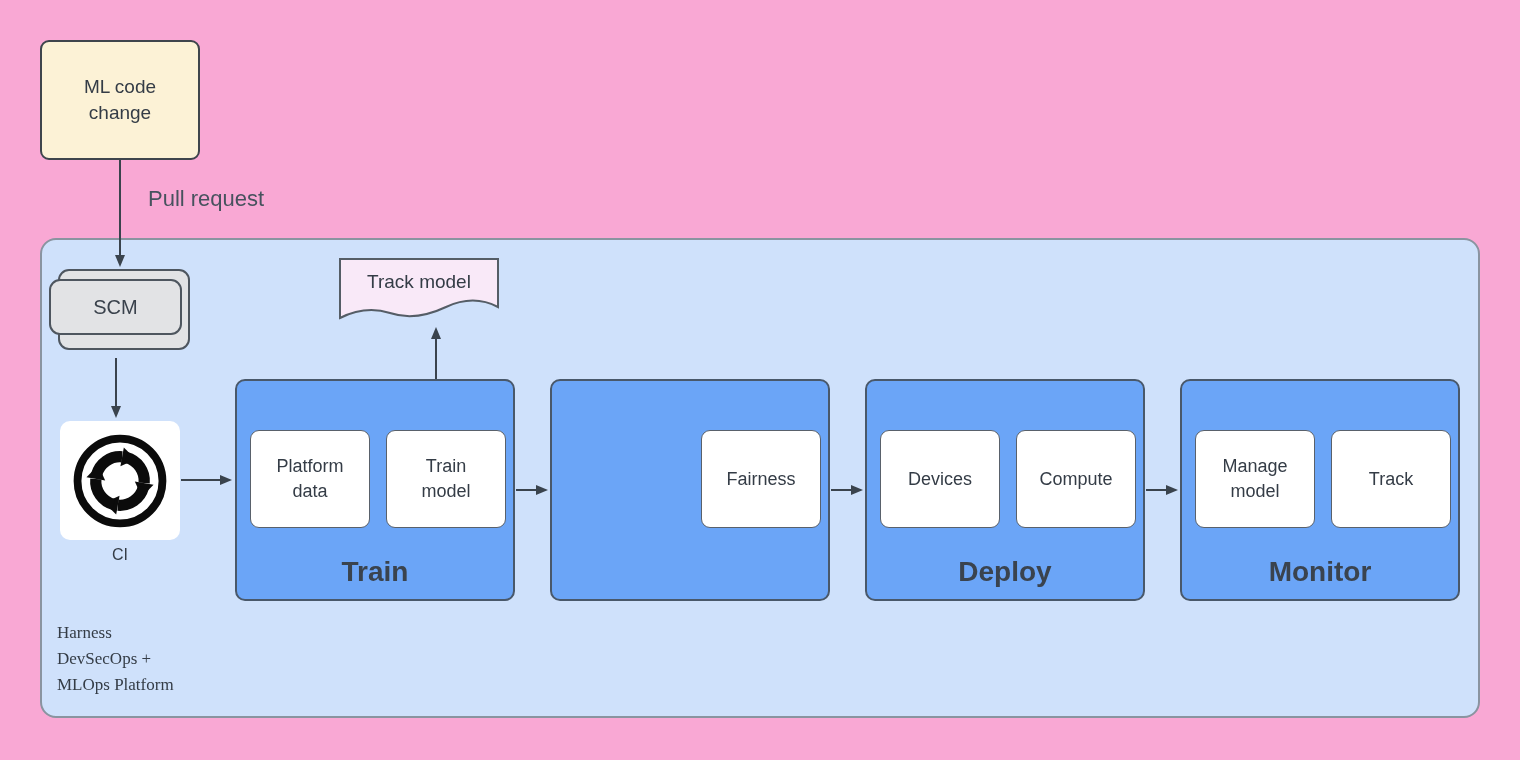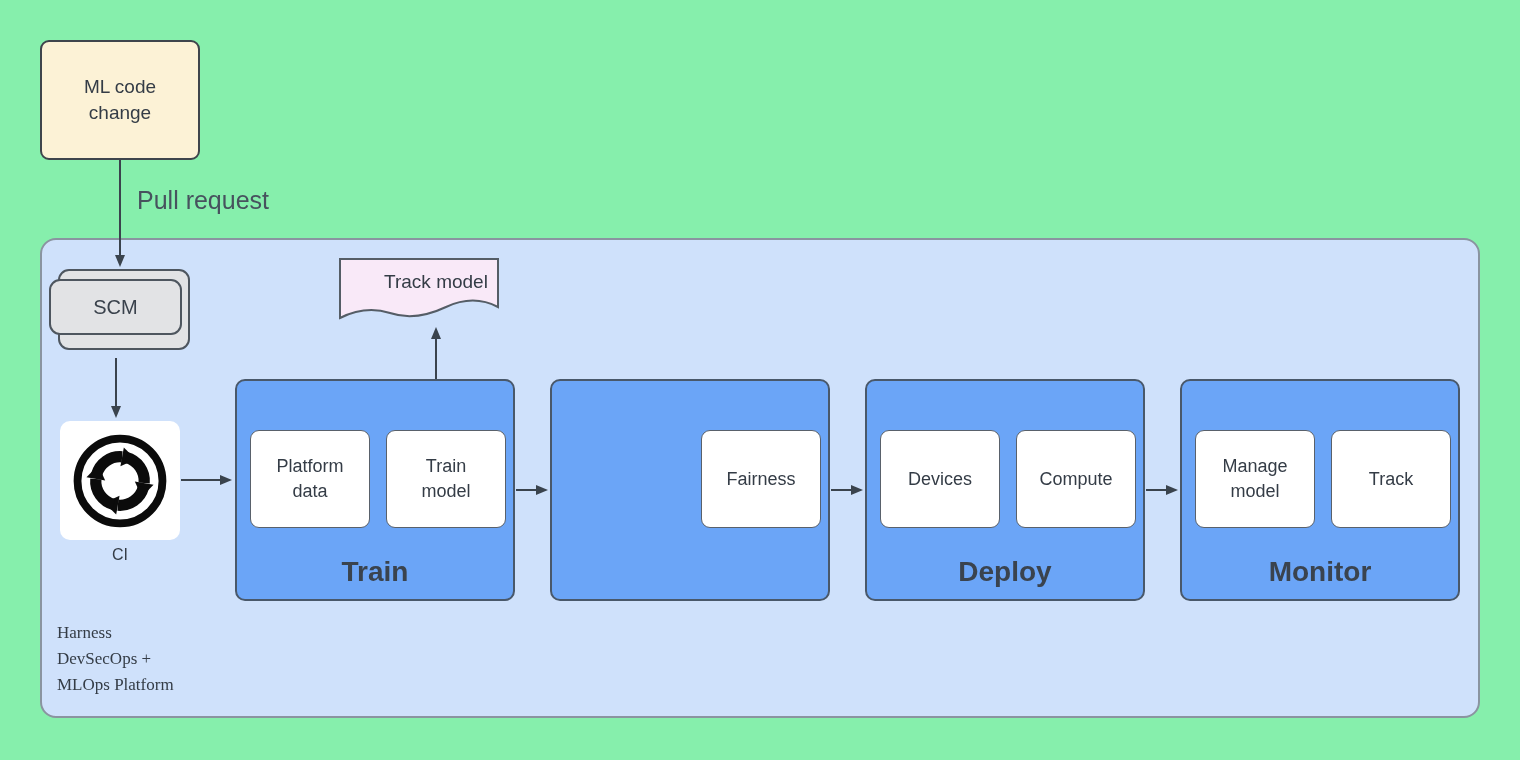--- a/index.html
+++ b/index.html
@@ -2,37 +2,37 @@
 <html><head>
 <meta charset="utf-8">
 <style>
   html, body {
     margin: 0; padding: 0;
     background: #000000;
     width: 1520px; height: 760px;
     overflow: hidden;
     font-family: "Liberation Sans", sans-serif;
   }
-  .canvas { position: relative; width: 1520px; height: 760px; background: #86efac; }
+  .canvas { position: relative; width: 1520px; height: 760px; background: #f9a8d4; }
 
   .pre { white-space: pre-line; }
 
   
   .note {
     position: absolute; left: 40px; top: 40px; width: 160px; height: 120px;
     background: #FCF2D6; border: 2px solid #3F454C; border-radius: 9px;
     display: flex; align-items: center; justify-content: center;
     box-sizing: border-box;
   }
   .note .label { font-size: 19px; line-height: 26px; color: #343C46; text-align: center; }
 
   
   .edge-label {
-    position: absolute; left: 137px; top: 186px;
-    font-size: 25px; color: #47525E;
+    position: absolute; left: 148px; top: 186px;
+    font-size: 22px; color: #47525E;
   }
 
   
   .platform {
     position: absolute; left: 40px; top: 238px; width: 1440px; height: 480px;
     background: #CFE1FB; border: 2px solid #8A94A0; border-radius: 16px;
     box-sizing: border-box;
   }
   .platform-label {
     position: absolute; left: 57px; top: 620px;
@@ -62,21 +62,21 @@
   .ci-label {
     position: absolute; left: 60px; top: 546px; width: 120px;
     text-align: center; font-size: 16px; color: #343C46;
   }
 
   
   .doc { position: absolute; left: 339px; top: 258px; width: 160px; height: 68px; }
   .doc svg { position: absolute; left: 0; top: 0; }
   .doc .label {
     position: absolute; left: 0; top: 13px; width: 100%;
-    text-align: center; font-size: 19px; color: #343C46; padding-left: 17px;
+    text-align: center; font-size: 19px; color: #343C46;
   }
 
   
   .stage {
     position: absolute; top: 379px; width: 280px; height: 222px;
     background: #6BA5F7; border: 2px solid #49586A; border-radius: 10px;
     box-sizing: border-box;
   }
   .stage .card {
     position: absolute; top: 49px; width: 120px; height: 98px;

